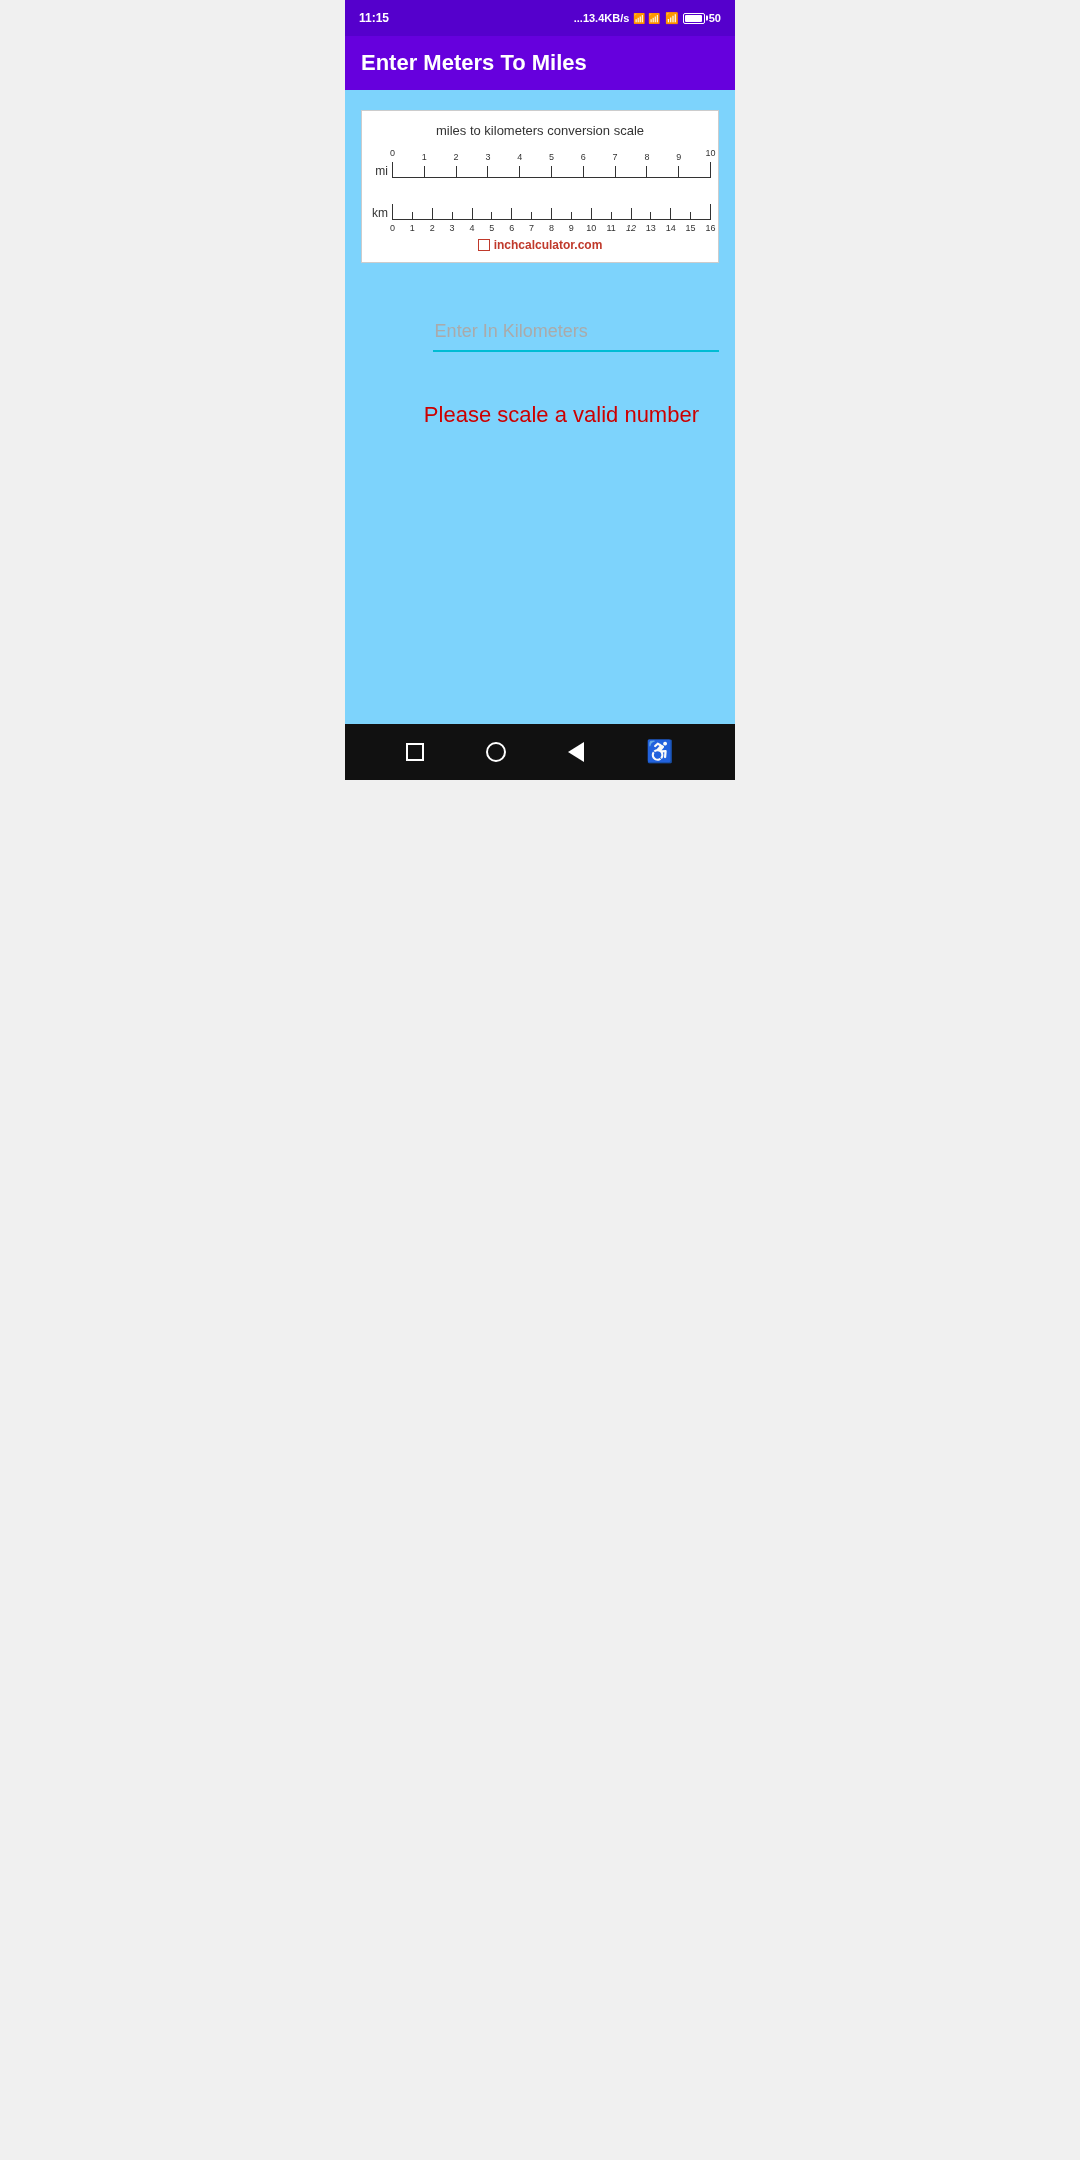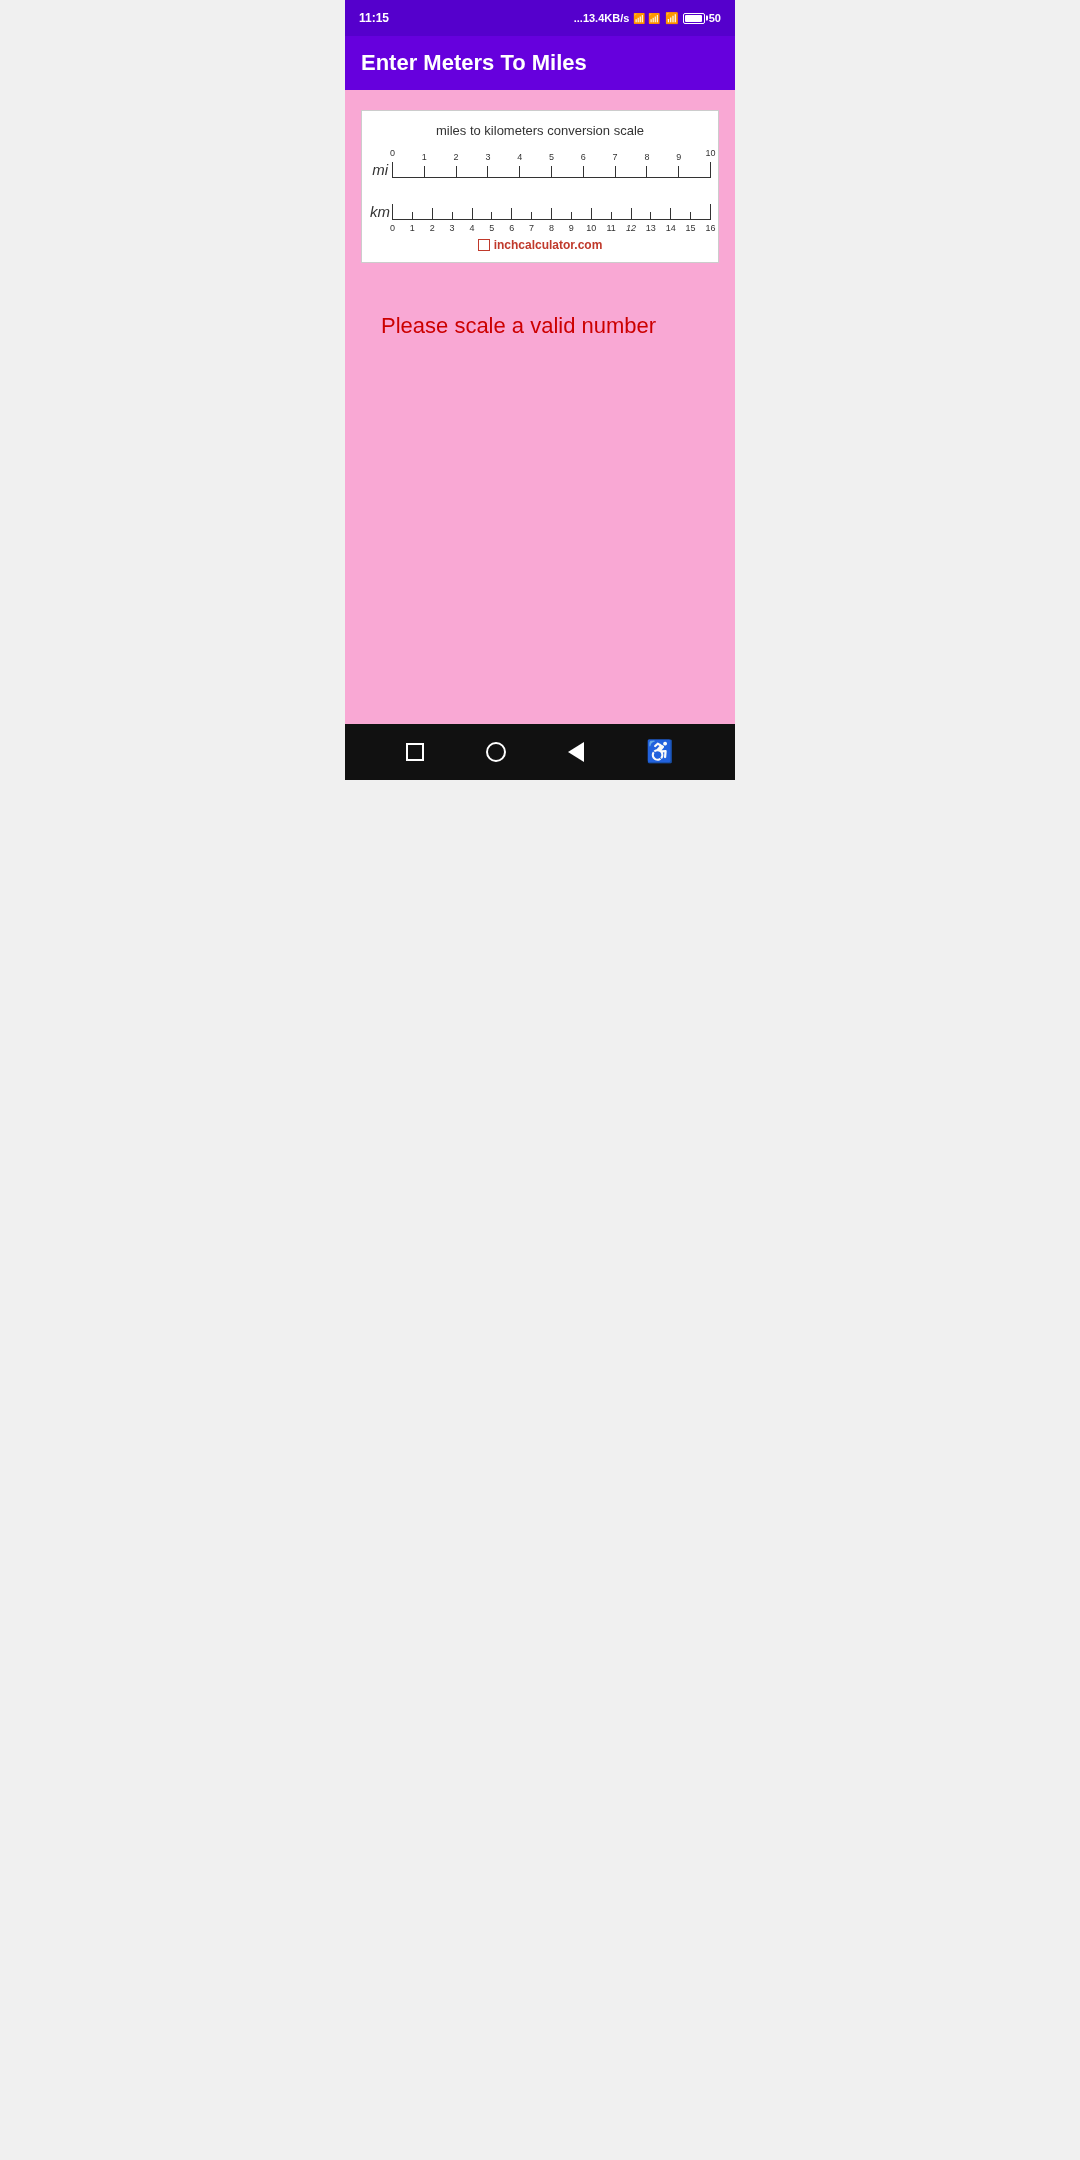--- a/index.html
+++ b/index.html
@@ -70,23 +70,23 @@
       font-size: 22px;
       font-weight: bold;
     }
 
     
     .main-content {
       flex: 1;
       padding: 20px 16px;
       display: flex;
       flex-direction: column;
-      align-items: flex-start;
+      align-items: flex-end;
       gap: 0;
-      background: #f9a8d4;
+      background: #7dd3fc;
     }
 
     
     .scale-container {
       width: 100%;
       border: 1px solid #ccc;
       background: white;
       padding: 12px 8px 10px;
       margin-bottom: 50px;
     }
@@ -99,27 +99,26 @@
       font-family: sans-serif;
     }
 
     .ruler-row {
       display: flex;
       align-items: flex-end;
       margin-bottom: 2px;
     }
 
     .ruler-label {
-      font-size: 15px;
+      font-size: 12px;
       color: #333;
       width: 22px;
       text-align: right;
       padding-right: 4px;
       flex-shrink: 0;
-      font-style: italic;
     }
 
     .ruler-line-container {
       flex: 1;
       position: relative;
       height: 28px;
     }
 
     .ruler-baseline {
       position: absolute;
@@ -384,20 +383,23 @@
     </div>
 
     <div style="margin-top:18px;"></div>
 
     <div class="watermark">
       <div class="calc-icon"></div>
       <span>inchcalculator.com</span>
     </div>
   </div>
 
+  <div class="input-container">
+    <input class="km-input" type="number" placeholder="Enter In Kilometers" style="">
+  </div>
 
 
   <div class="error-msg">Please scale a valid number</div>
 
 </div>
 
 <div class="bottom-nav">
   <div class="nav-btn">
     <div class="sq-icon"></div>
   </div>

